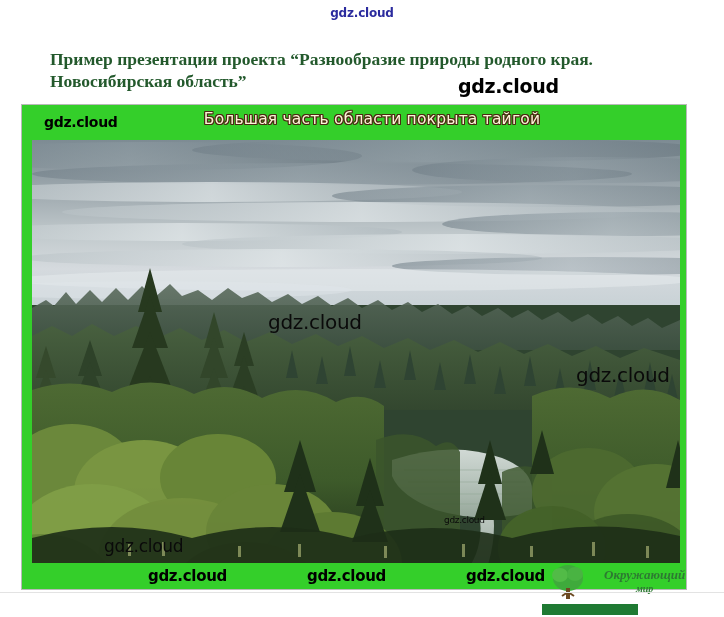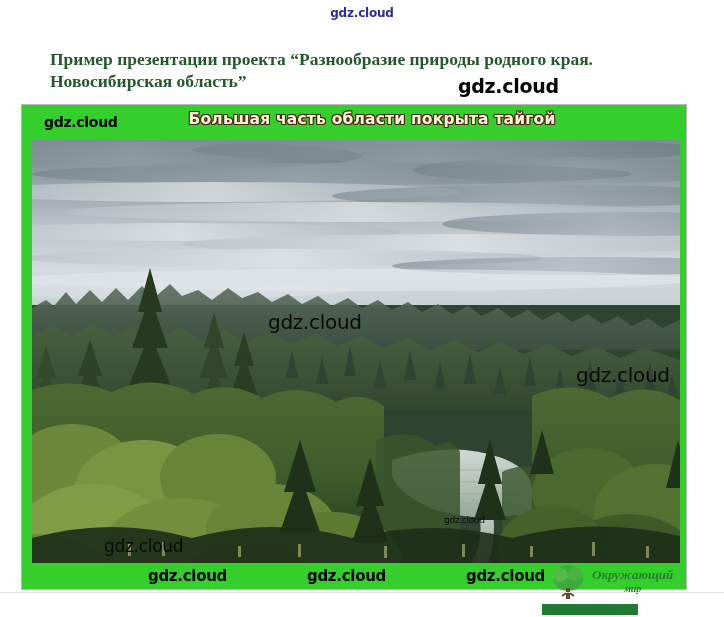--- a/index.html
+++ b/index.html
@@ -79,21 +79,21 @@
     letter-spacing: -0.3px;
   }
   #slide-title {
     position: absolute;
     left: 150px;
     top: 5px;
     width: 400px;
     text-align: center;
     font-family: "DejaVu Sans", sans-serif;
     font-size: 15.5px;
-    font-weight: 700;
+    font-weight: 400;
     color: #fdf4d8;
     letter-spacing: 0.2px;
     text-shadow:
       -1px -1px 0 #4a2a12, 1px -1px 0 #4a2a12,
       -1px  1px 0 #4a2a12, 1px  1px 0 #4a2a12,
        0   -1px 0 #4a2a12, 0    1px 0 #4a2a12,
       -1px  0   0 #4a2a12, 1px  0   0 #4a2a12;
   }
 
   
@@ -146,21 +146,21 @@
 
   
   #logo {
     position: absolute;
     left: 548px;
     top: 560px;
     width: 150px;
     height: 44px;
     display: flex;
     align-items: center;
-    gap: 4px;
+    gap: 16px;
   }
   #logo-text {
     font-family: "Liberation Serif", serif;
     font-style: italic;
     font-weight: 700;
     font-size: 13px;
     line-height: 14px;
     color: #2d7a32;
     text-align: center;
   }

